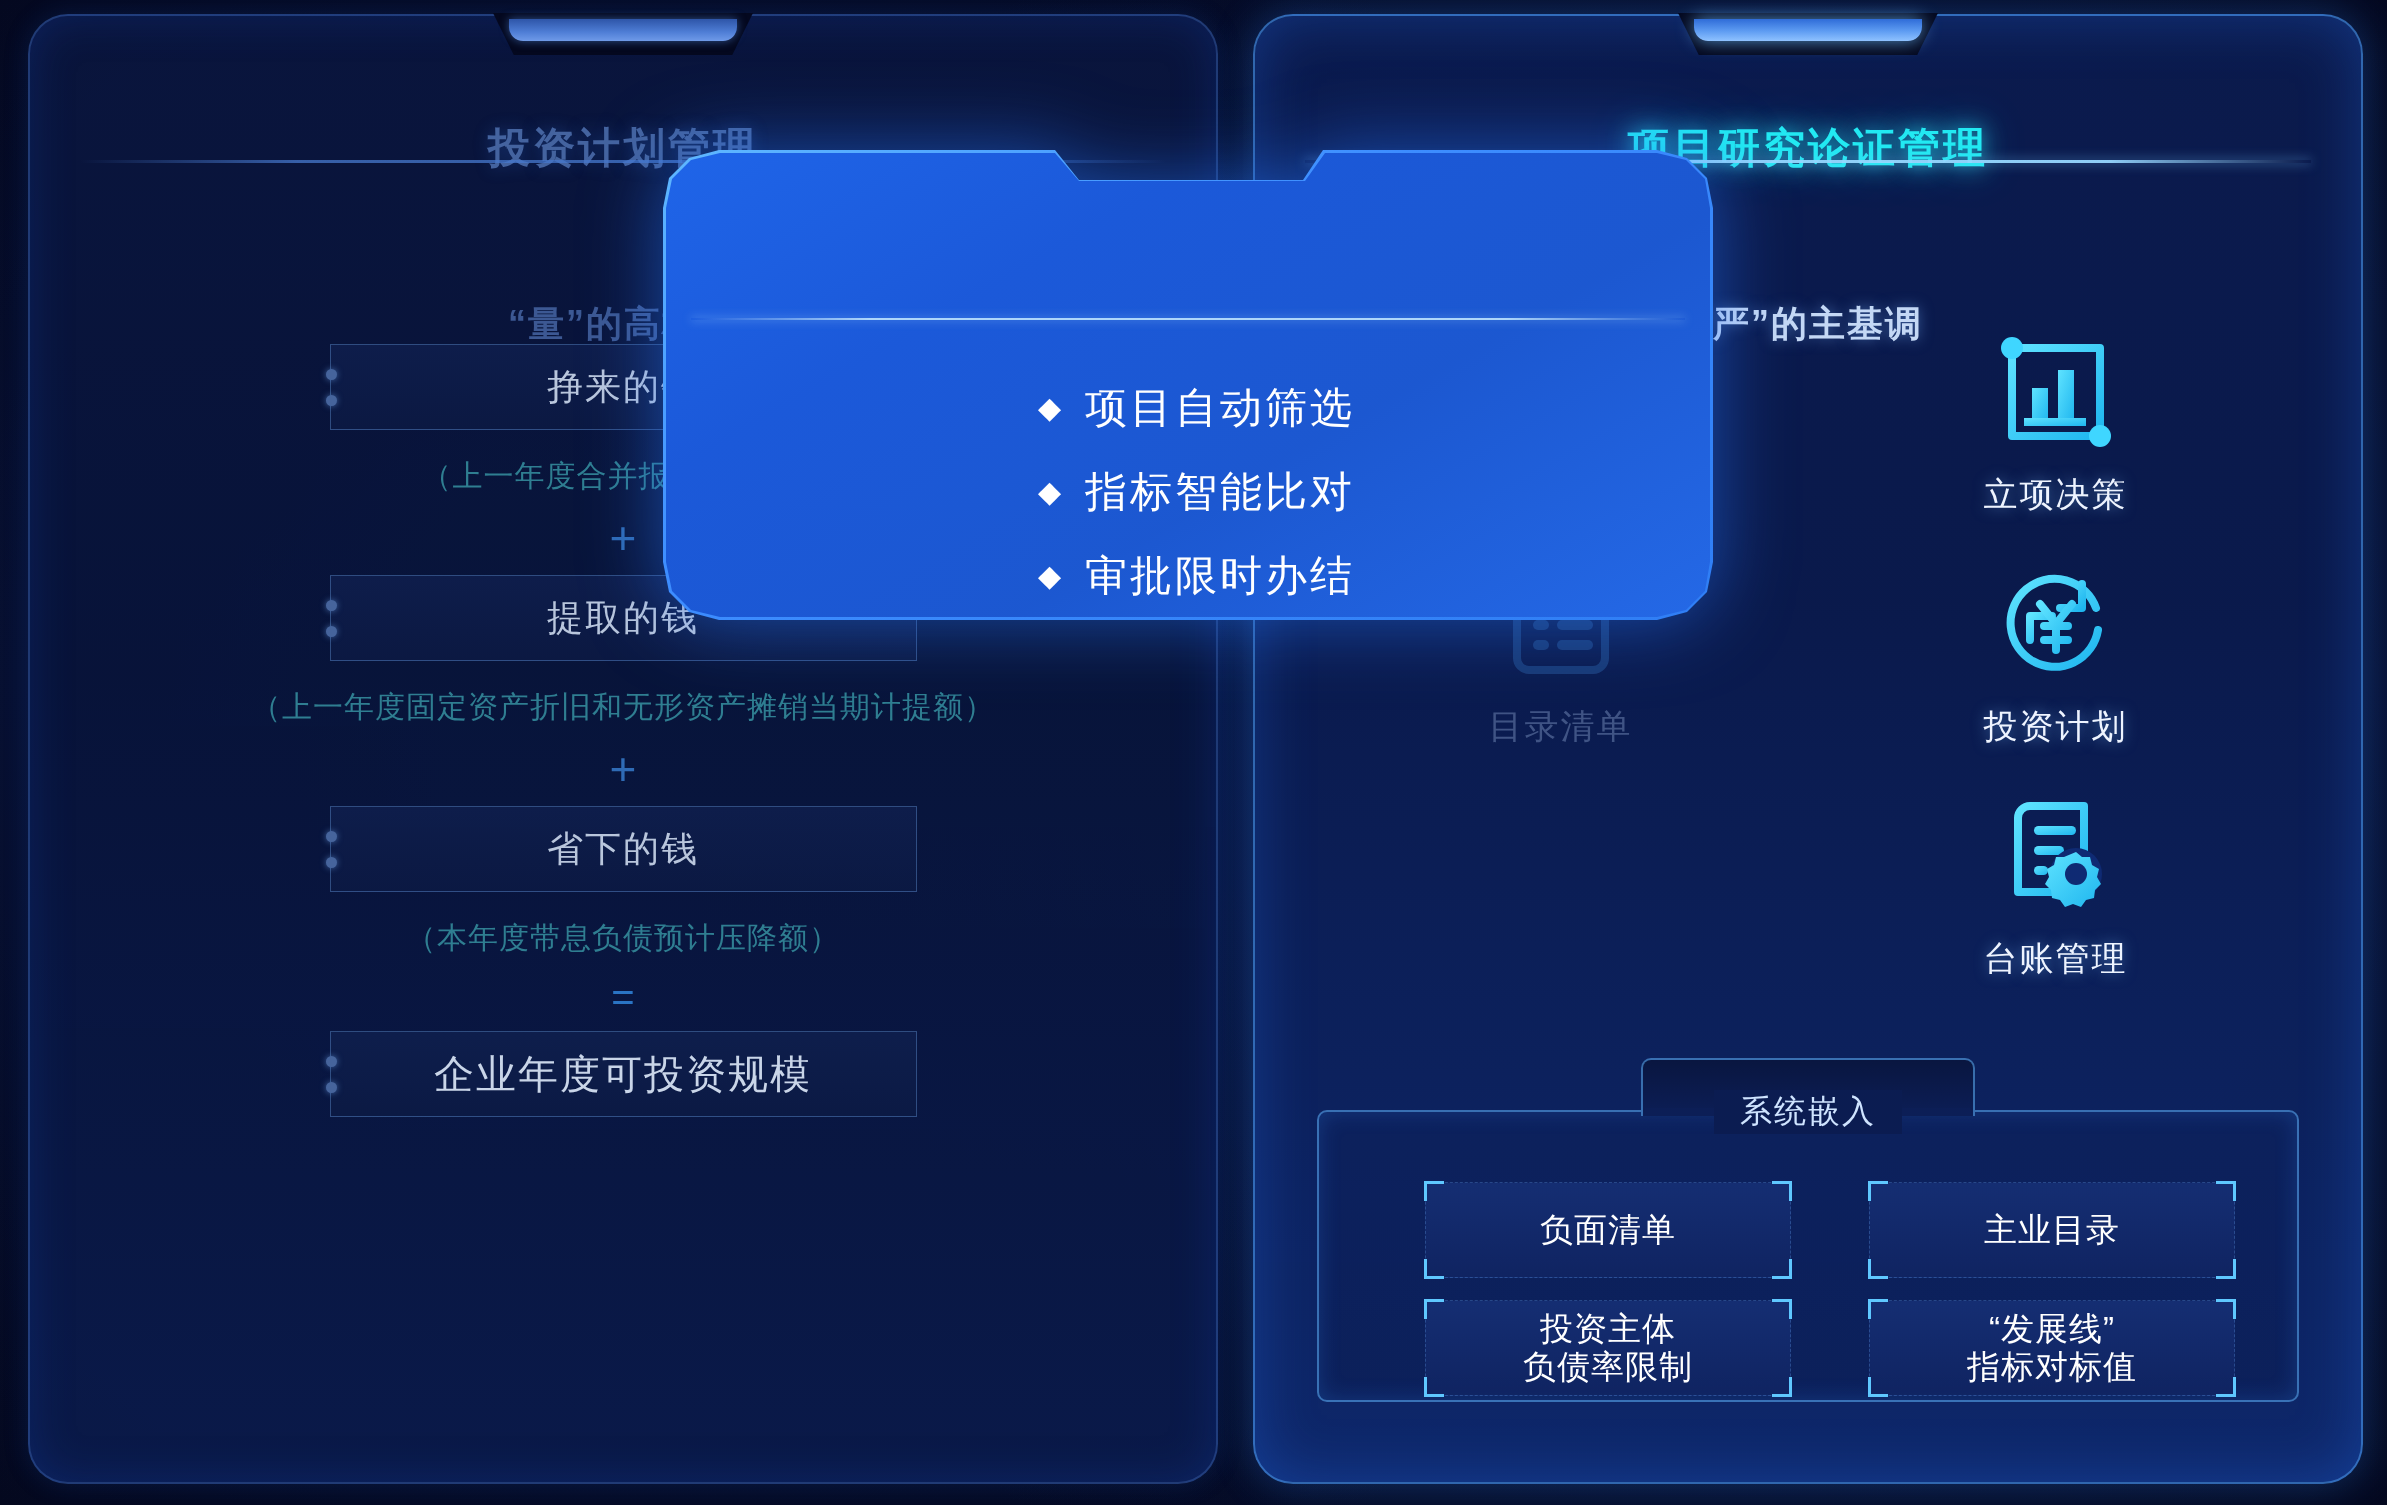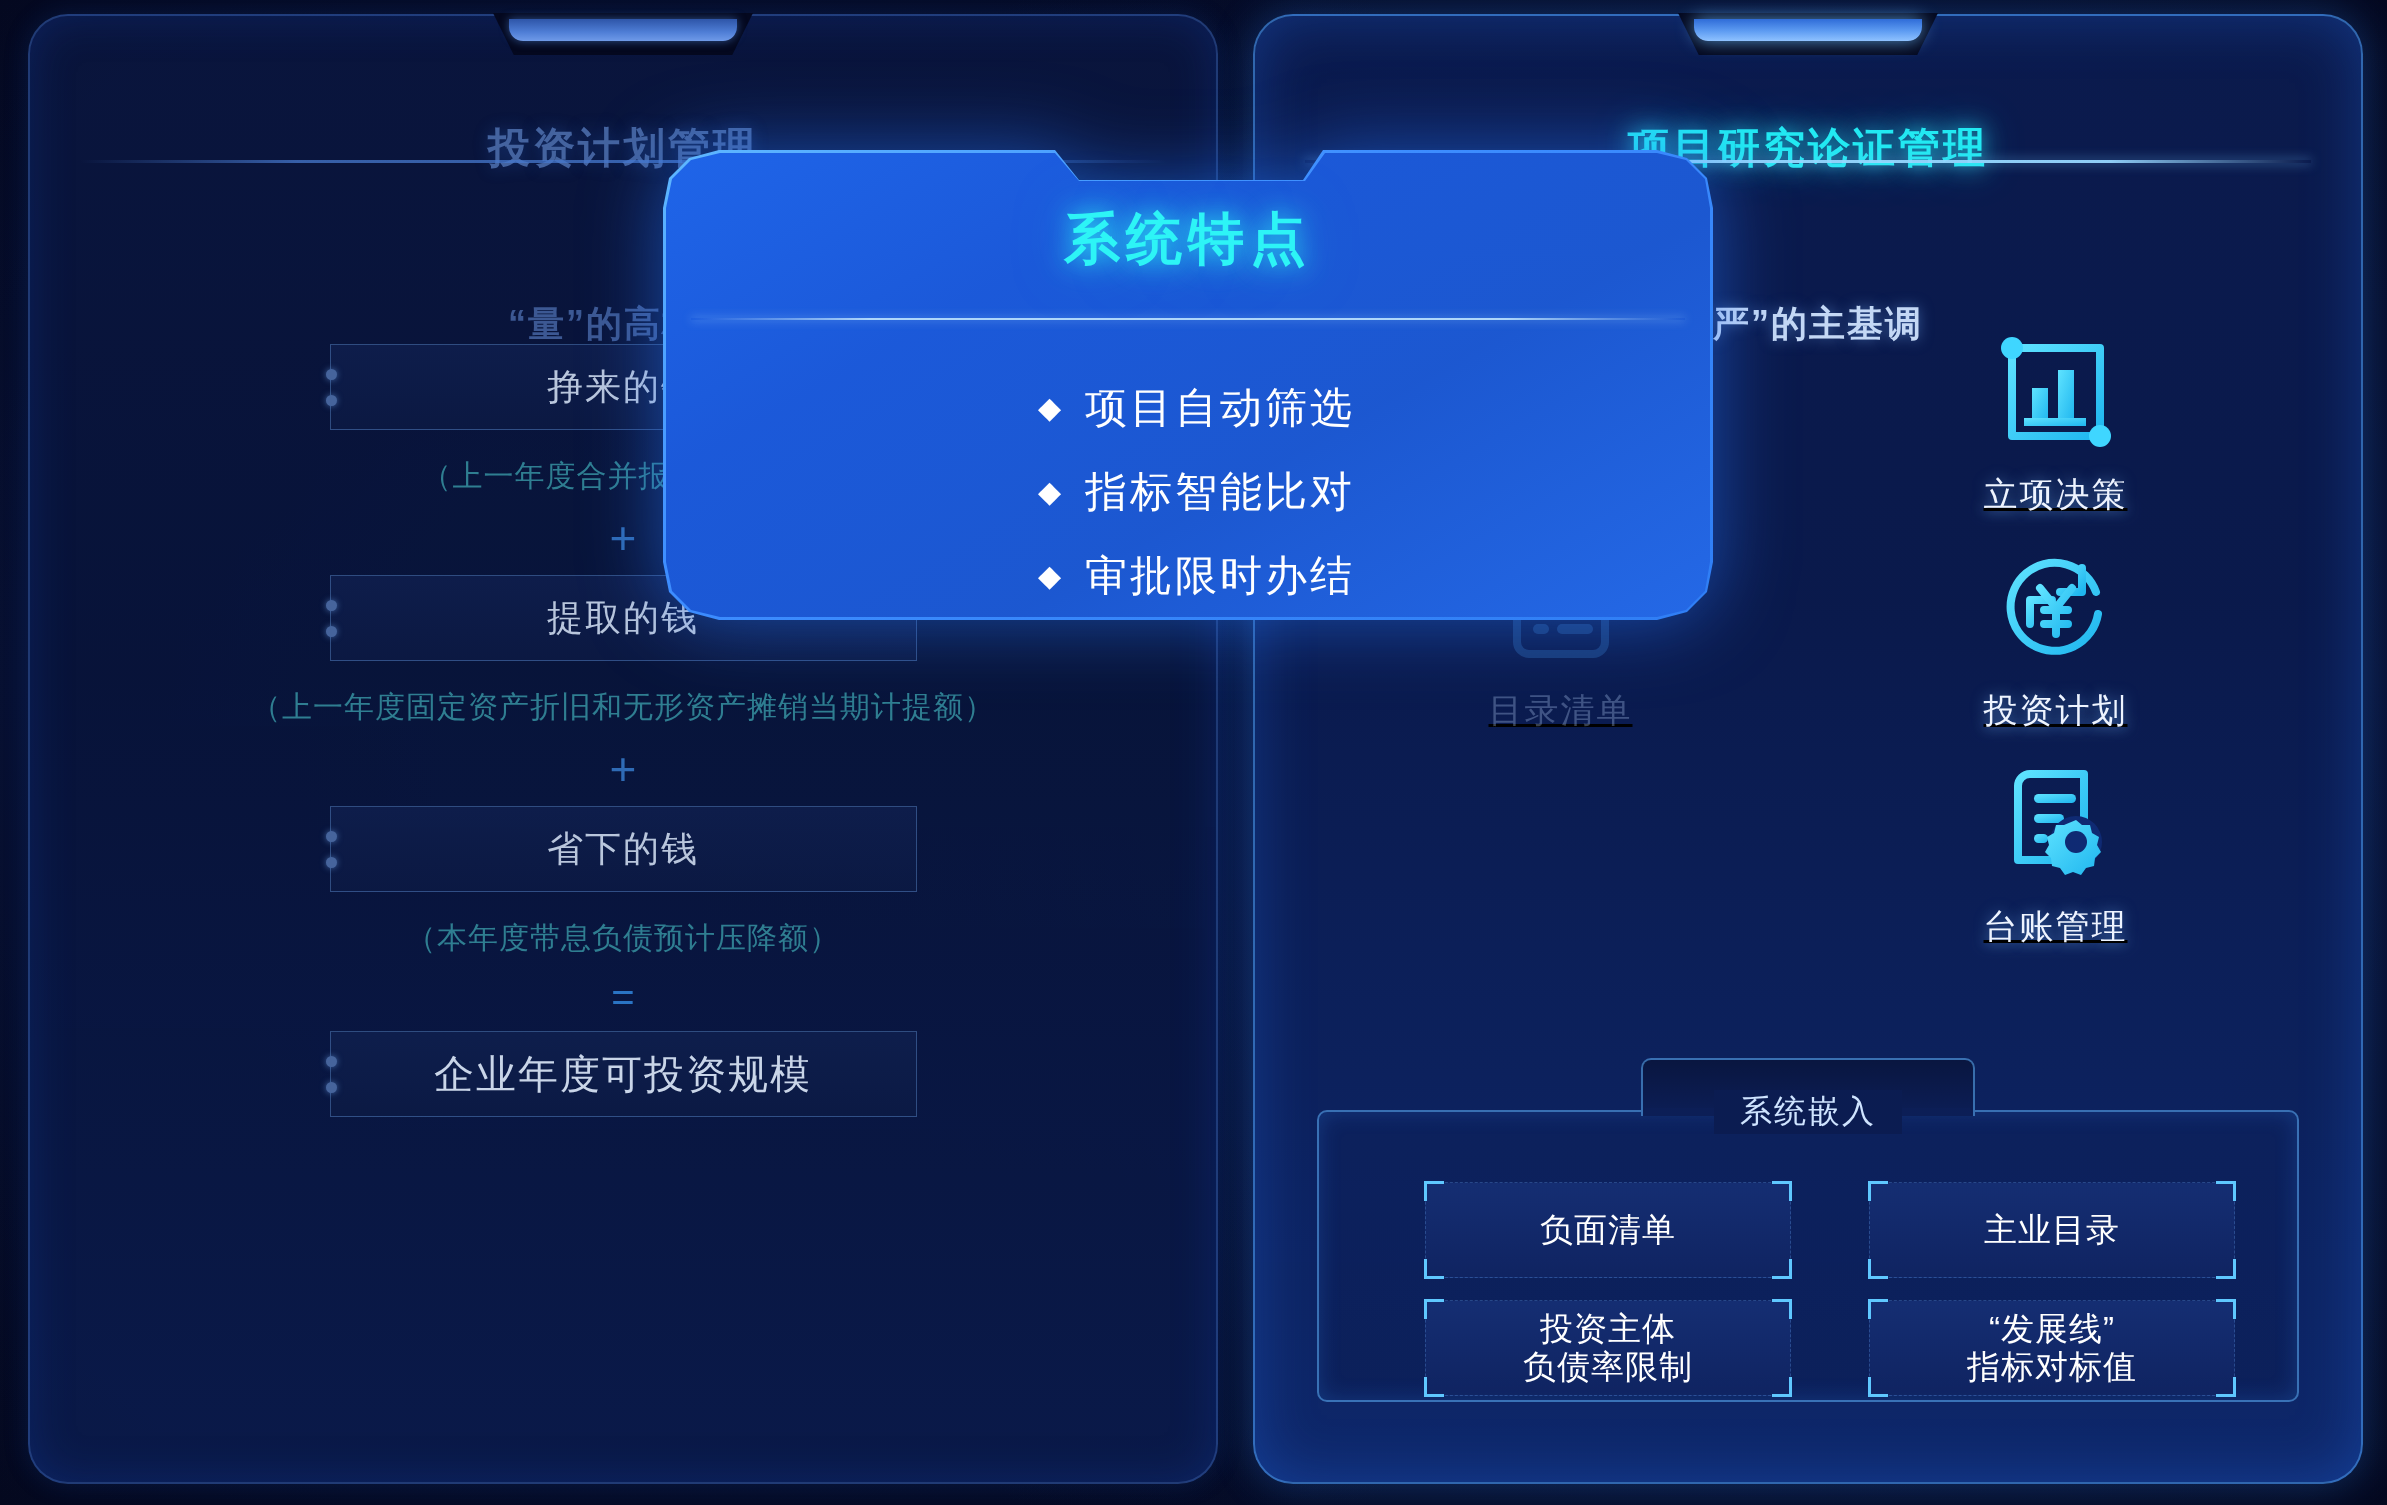--- a/index.html
+++ b/index.html
@@ -73,21 +73,21 @@
     background:#46649c;box-shadow:0 0 6px rgba(90,140,210,.7);}
   .fbox .dot.d1{top:24px;} .fbox .dot.d2{top:50px;}
   .fbox .lbl{font-size:36px;color:#b9c6dc;letter-spacing:2px;}
   .fbox.result .lbl{font-size:40px;color:#c9d5e8;}
   .fnote{text-align:center;font-size:30px;color:#2f7e91;letter-spacing:1px;margin:26px 0 0;}
   .fop{text-align:center;font-size:46px;color:#2f6bb5;margin:18px 0 14px;line-height:1;font-weight:300;}
   .fop.eq{font-size:40px;color:#2a74c4;letter-spacing:0;}
 
   
   .icon-grid{position:absolute;left:60px;right:60px;top:318px;
-    display:grid;grid-template-columns:1fr 1fr;row-gap:30px;text-decoration:underline;}
+    display:grid;grid-template-columns:1fr 1fr;row-gap:46px;}
   .icell{display:flex;flex-direction:column;align-items:center;}
   .icell .glyph{width:120px;height:120px;display:block;}
   .icell .cap{margin-top:20px;font-size:34px;color:#eef4ff;letter-spacing:2px;
     text-shadow:0 0 14px rgba(120,190,255,.55);}
   .icell.ghost .cap{color:rgba(190,215,255,.30);text-shadow:none;}
   .icell.ghost .glyph{opacity:.22;}
 
   
   .embed{position:absolute;left:64px;right:64px;bottom:82px;height:288px;
     border:2px solid rgba(95,180,255,.55);border-radius:10px;
@@ -341,21 +341,20 @@
           </span>
         </div>
       </div>
     </div>
   </section>
 
   <div id="card">
     <div class="edge"></div>
     <div class="inner"></div>
     <div class="content">
-      <h2>系统特点</h2>
       <div class="rule"></div>
       <ul>
         <li>
           <span class="di">◆</span>
           <span class="tx">项目自动筛选</span>
         </li>
         <li>
           <span class="di">◆</span>
           <span class="tx">指标智能比对</span>
         </li>

